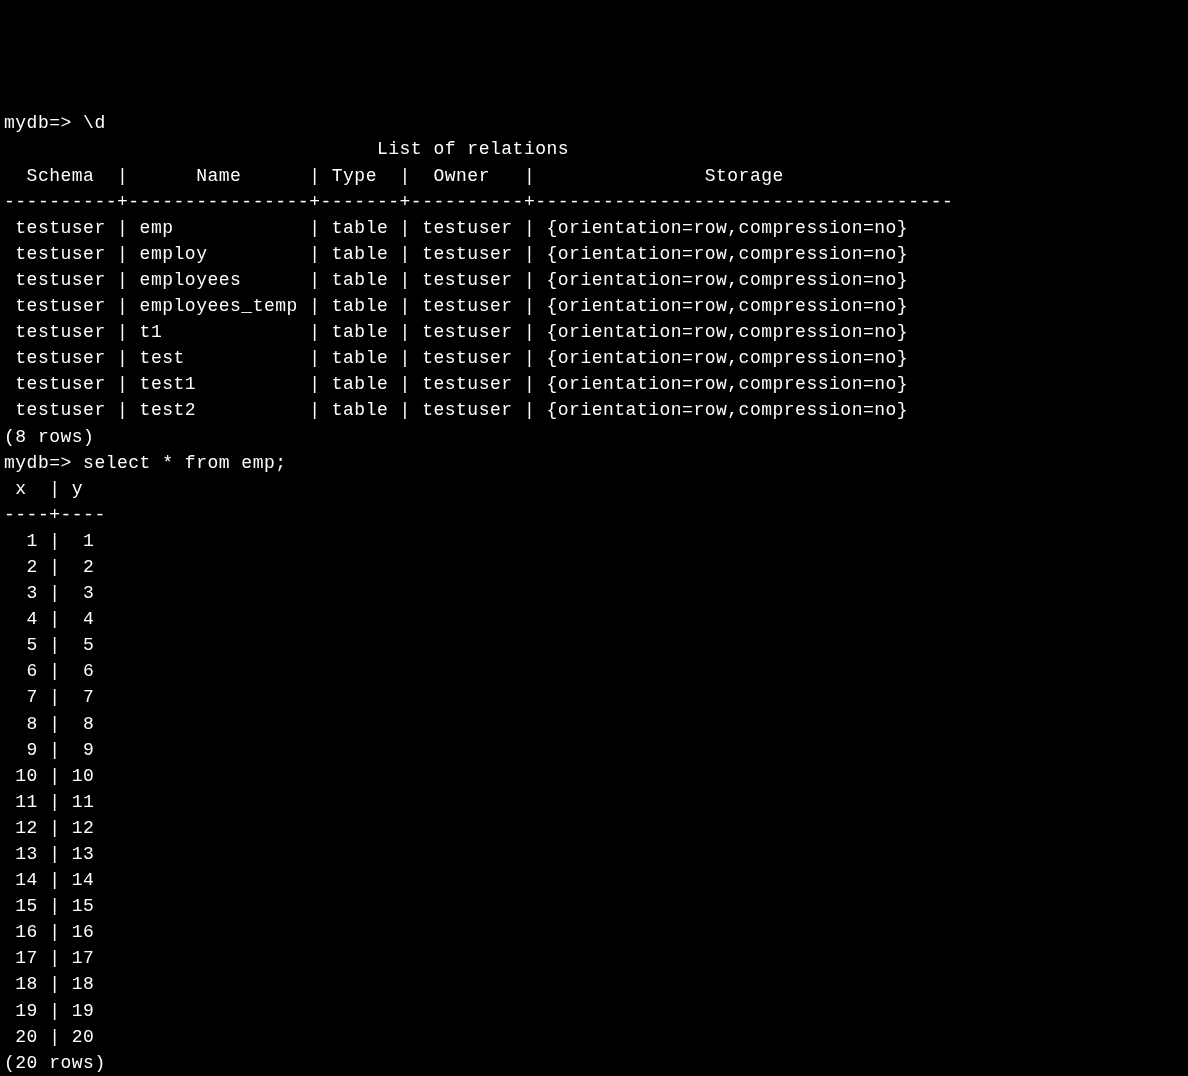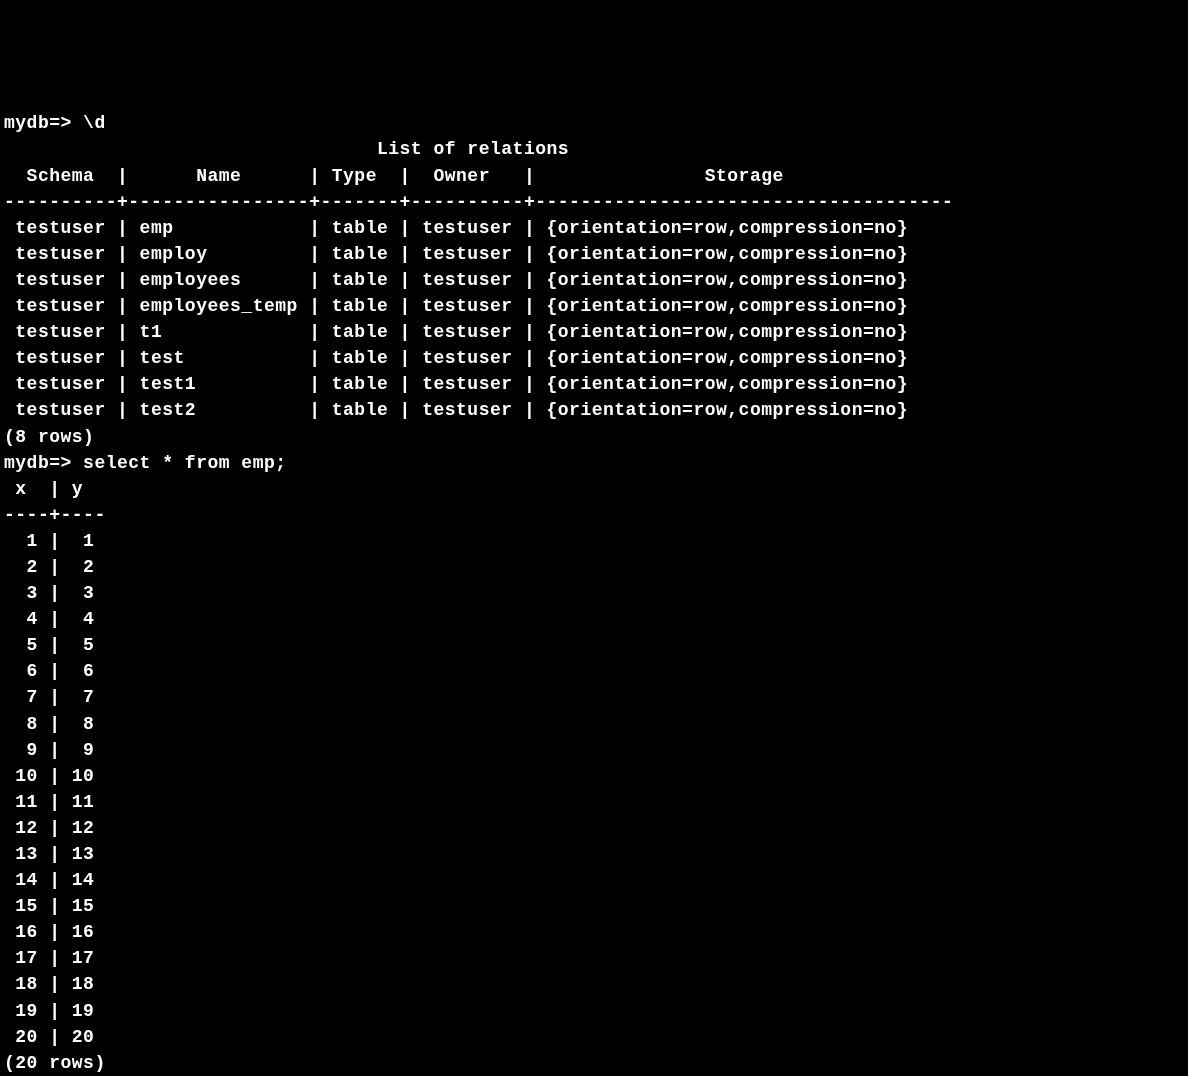--- a/index.html
+++ b/index.html
@@ -1,15 +1,15 @@
 <!DOCTYPE html>
 <html><head>
   <meta charset="utf-8">
   <style>
-    * { margin: 0; padding: 0; box-sizing: border-box; font-weight: bold; }
+    * { margin: 0; padding: 0; box-sizing: border-box; }
     body {
       background: #000;
       color: #fff;
       font-family: "Consolas", "Courier New", monospace;
       font-size: 18px;
       line-height: 1.45;
       padding: 6px 4px;
       white-space: pre;
       letter-spacing: 0.5px;
     }

